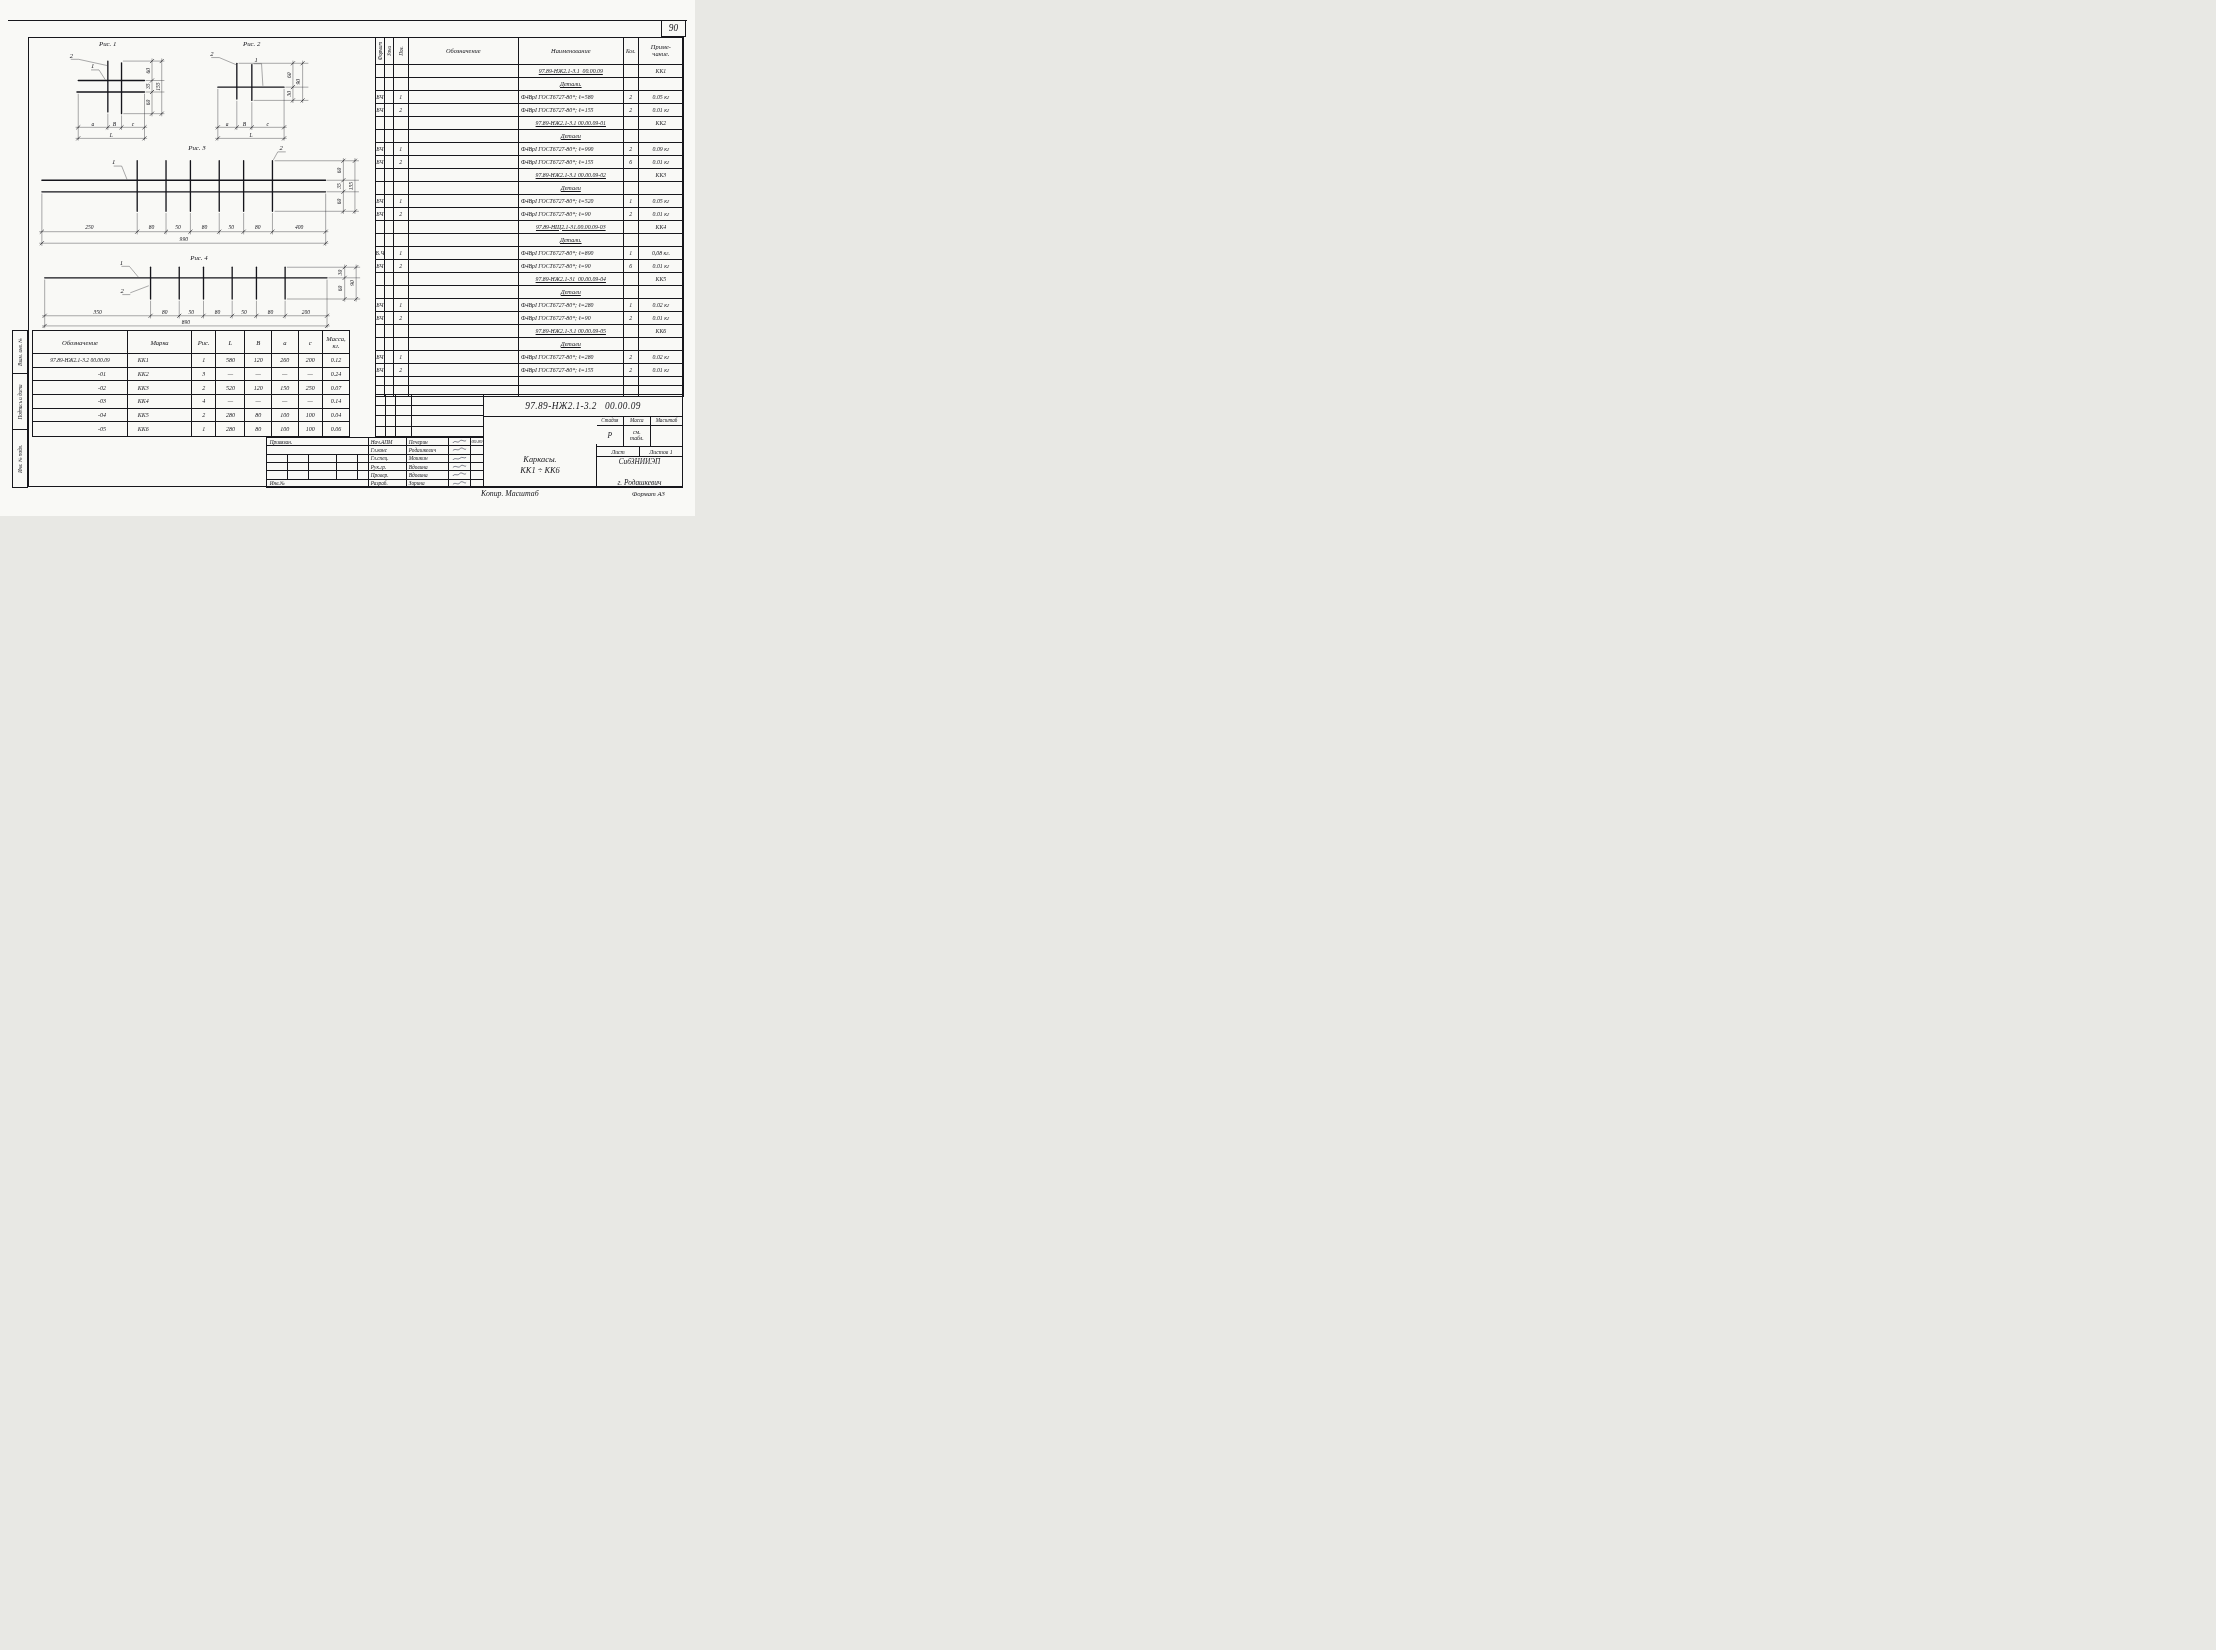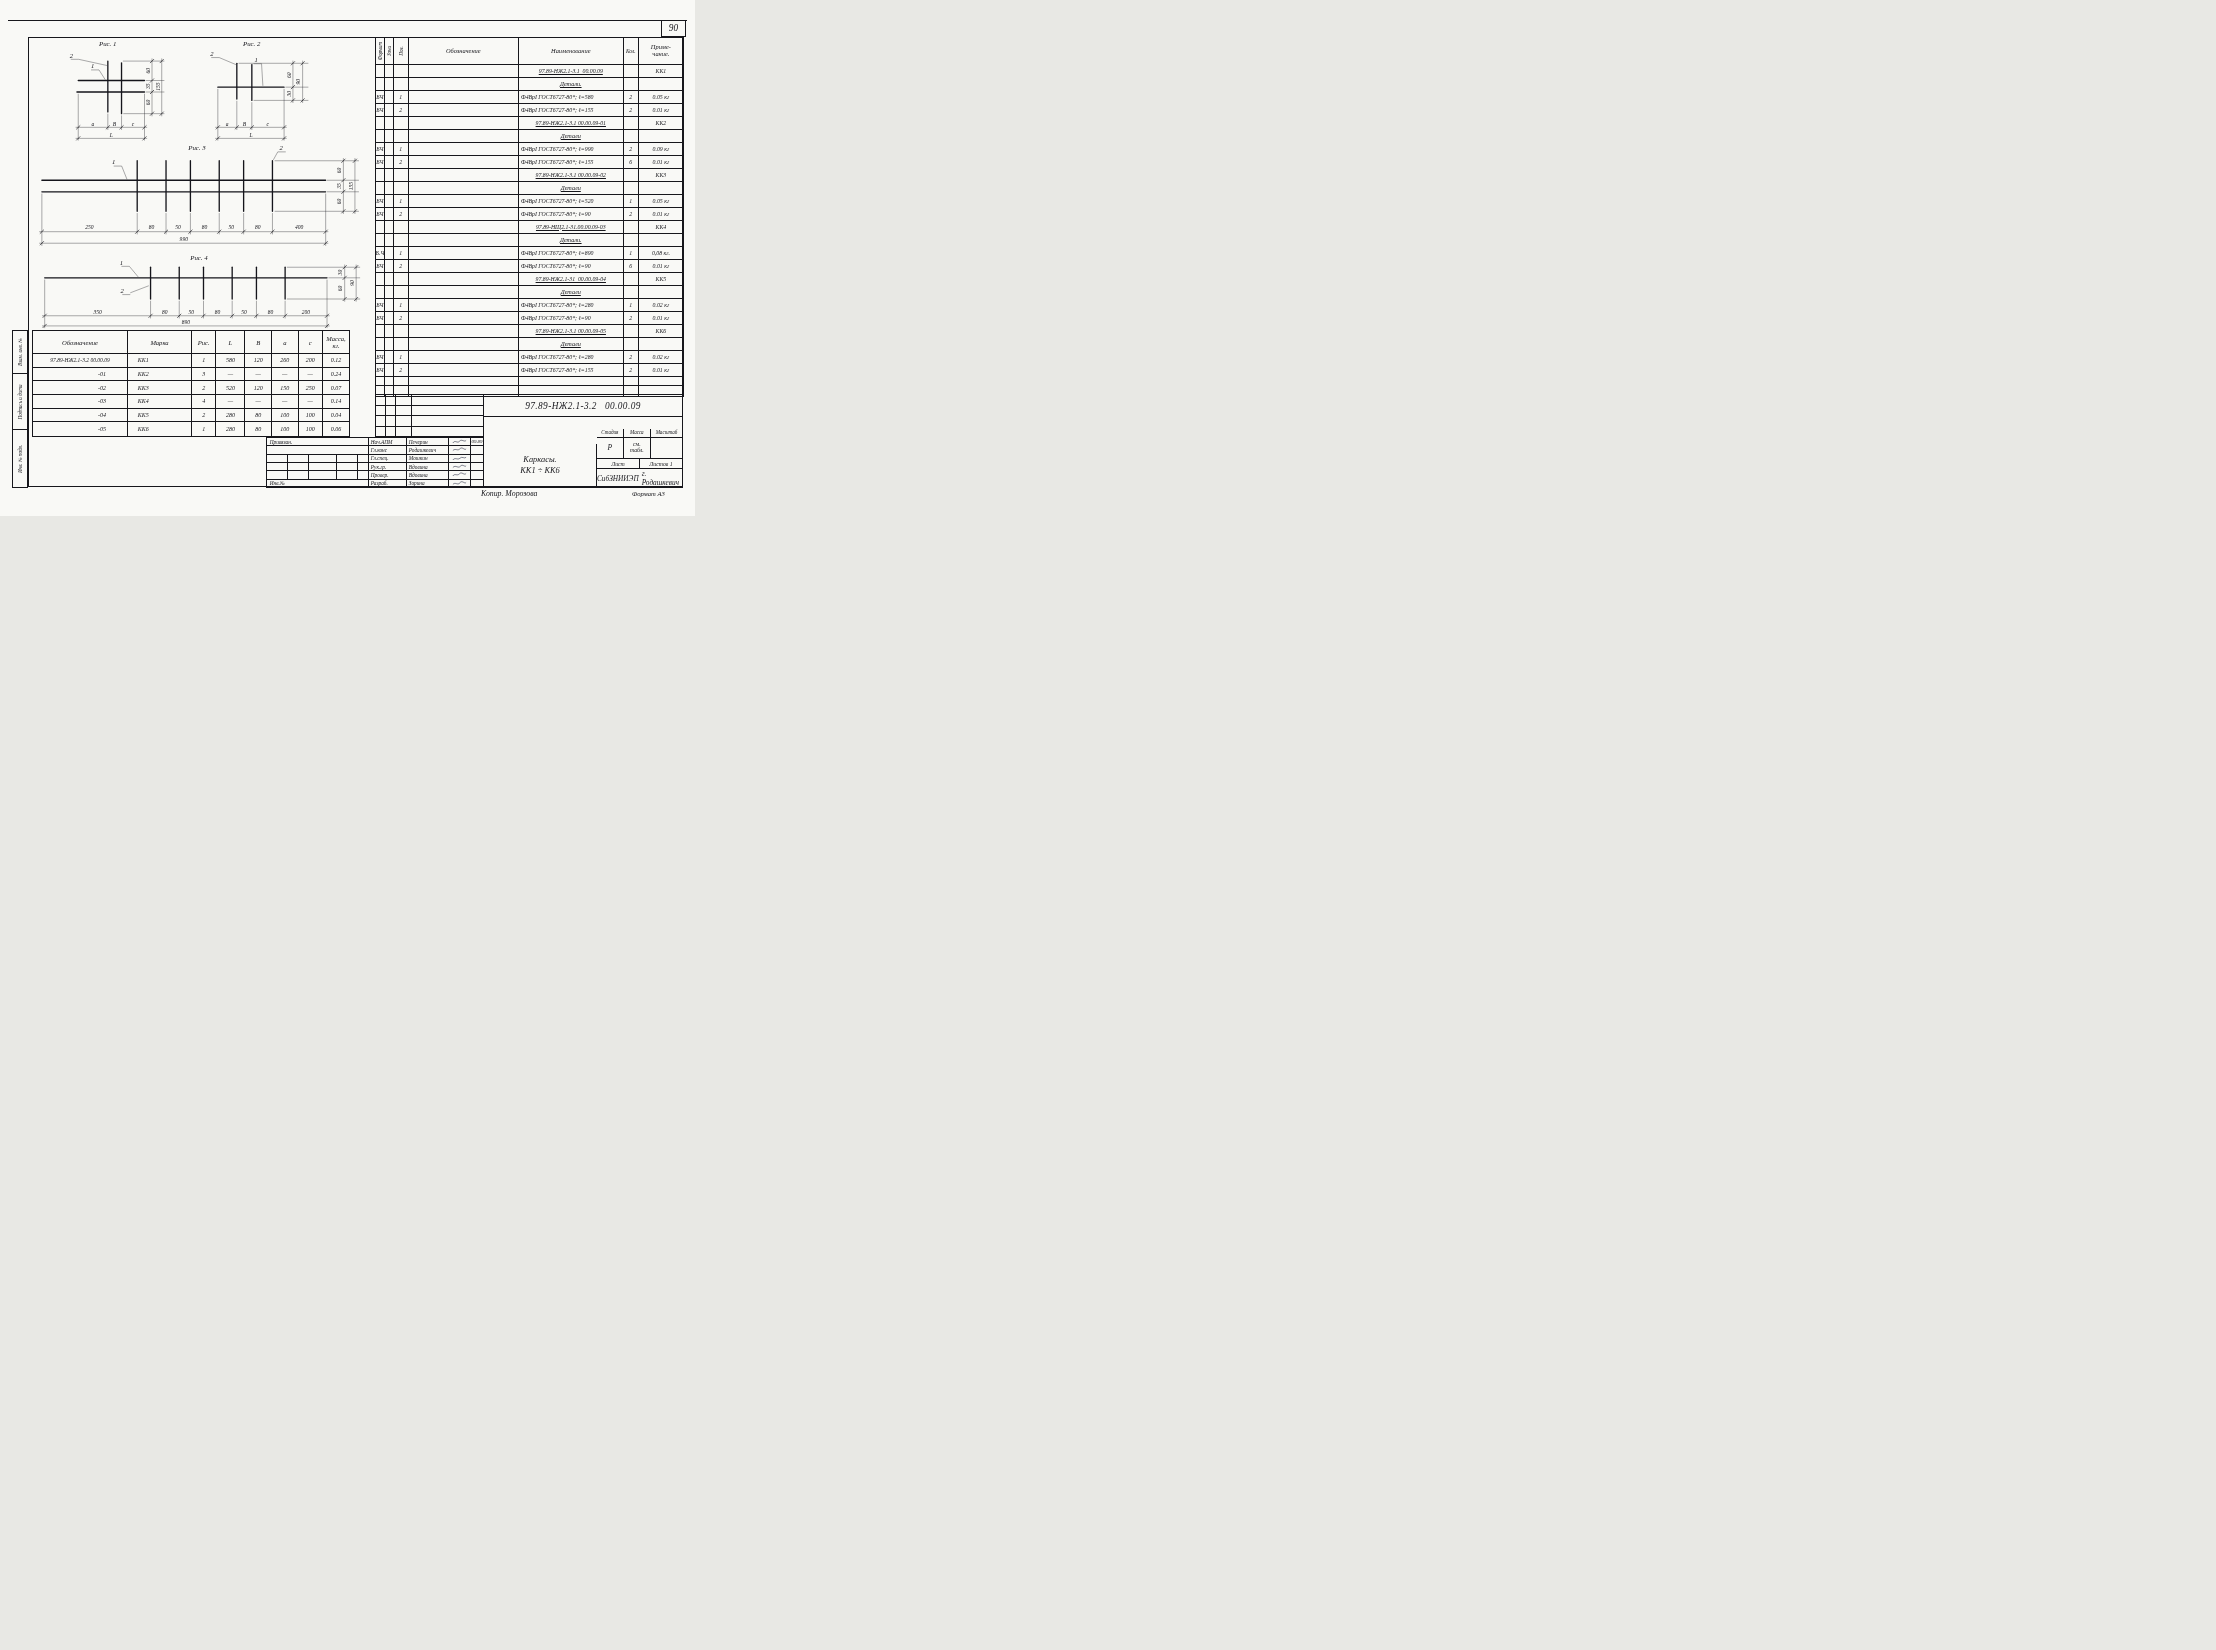--- a/index.html
+++ b/index.html
@@ -88,22 +88,22 @@
   .tb-r1{display:flex;height:8.9px;border-bottom:0.4px solid #17171c;box-sizing:border-box;}
   .tb-r2{display:flex;height:21px;border-bottom:0.4px solid #17171c;box-sizing:border-box;}
   .tb-c{box-sizing:border-box;border-right:0.4px solid #17171c;display:flex;align-items:center;justify-content:center;
         font:italic 5.1px "Liberation Serif",serif;flex-direction:column;line-height:5.8px;}
   .w60{width:26.6px;}.w62{width:27.5px;}.wfl{flex:1;border-right:none;}
   .tb-big{font-size:7.5px;}
   .tb-mass{font-size:5.8px;}
   .tb-sheet{display:flex;height:9.8px;border-bottom:0.4px solid #17171c;box-sizing:border-box;font:italic 5.8px "Liberation Serif",serif;}
   .tb-sh{flex:1;display:flex;align-items:center;justify-content:center;box-sizing:border-box;}
   .tb-sh:first-child{border-right:0.4px solid #17171c;}
-  .tb-org{flex:1;display:flex;flex-direction:row;align-items:center;justify-content:center;
-          font:italic 7.3px "Liberation Serif",serif;gap:3px;}
+  .tb-org{flex:1;display:flex;flex-direction:column;align-items:center;justify-content:center;
+          font:italic 7.3px "Liberation Serif",serif;gap:12px;}
   
   .note-copier{position:absolute;left:481px;top:489px;font:italic 7.8px "Liberation Serif",serif;}
   .note-format{position:absolute;left:632px;top:490px;font:italic 6.6px "Liberation Serif",serif;}
 </style>
 </head>
 <body>
 
 <div class="topline"></div>
 <div class="sheetnum">
   <span>90</span>
@@ -839,15 +839,15 @@
         <div class="tb-sh">Листов 1</div>
       </div>
       <div class="tb-org">
         <span>СибЗНИИЭП</span>
         <span>г. Родашкевич</span>
       </div>
     </div>
   </div>
 </div>
 
-<div class="note-copier">Копир. Морозова</div>
+<div class="note-copier">Копир. Масштаб</div>
 <div class="note-format">Формат А3</div>
 
 
 </body></html>

